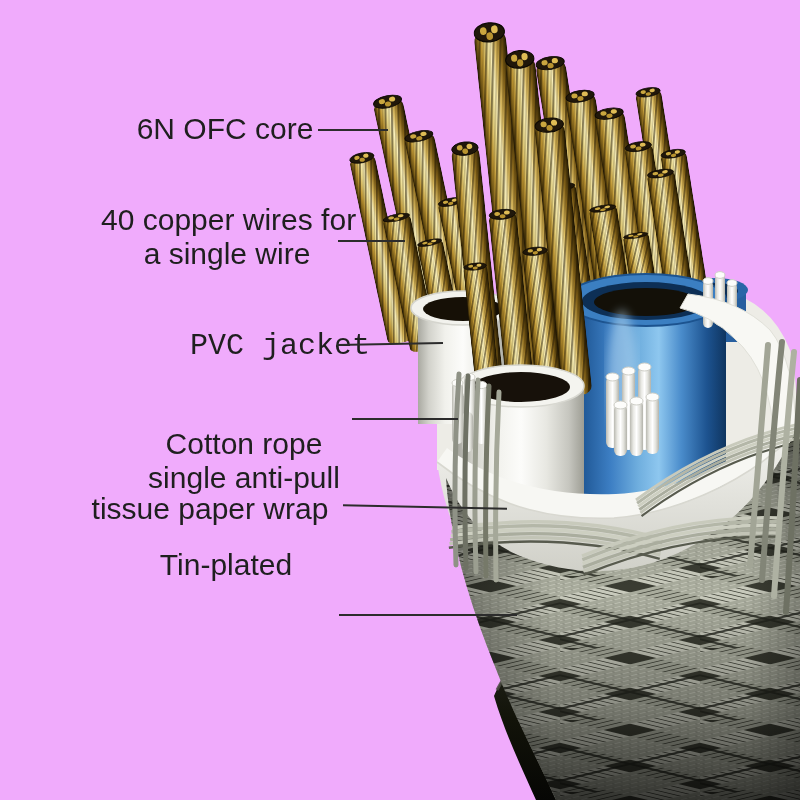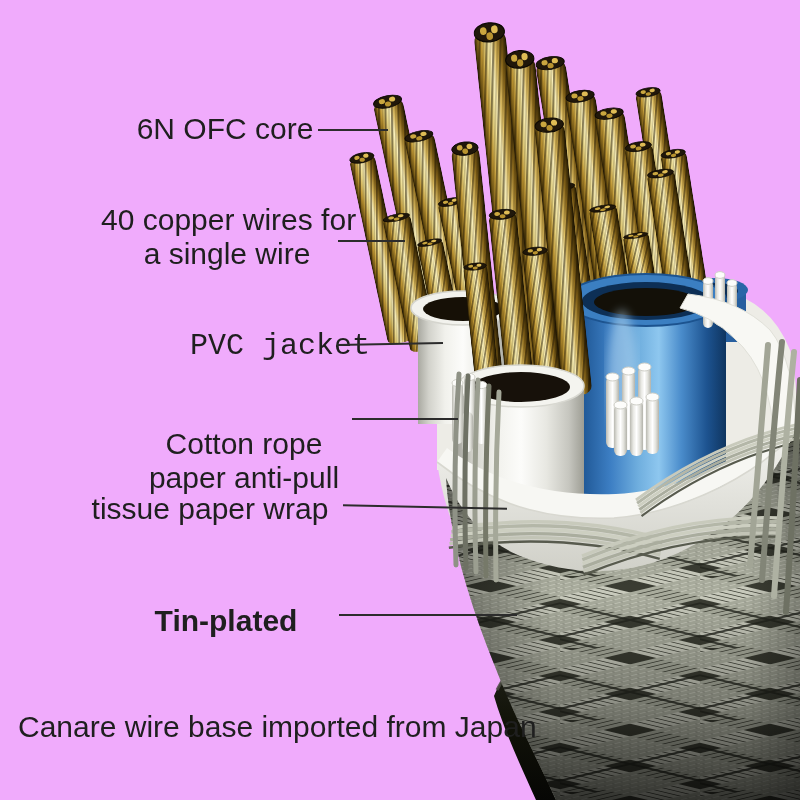--- a/index.html
+++ b/index.html
@@ -8,21 +8,21 @@
   #cable-svg{position:absolute;left:0;top:0;width:800px;height:800px;}
   .callout{position:absolute;color:#1f1f1f;font-size:30px;line-height:34px;text-align:center;}
   .callout span{display:block;white-space:nowrap;}
   .leader{position:absolute;height:2px;background:#2c2c2c;}
   .footnote{position:absolute;left:18px;color:#1f1f1f;font-size:30px;white-space:nowrap;text-align:left;}
   #c-ofc{left:115px;top:112px;width:220px;}
   #c-wires{left:101px;top:203px;width:252px;}
   #c-pvc{left:190px;top:329px;width:144px;font-family:Liberation Mono, monospace;}
   #c-cotton{left:118px;top:416px;width:252px;margin-top:11px;}
   #c-tissue{left:88px;top:492px;width:244px;}
-  #c-tin{left:100px;top:604px;width:252px;font-weight:bold;}
+  #c-tin{left:100px;top:548px;width:252px;}
   #l-ofc{left:318px;top:129px;width:70px;}
   #l-wires{left:338px;top:240px;width:67px;}
   #l-pvc{left:337px;top:343px;width:106px;transform:rotate(-1.2deg);}
   #l-cotton{left:352px;top:418px;width:106px;}
   #l-tissue{left:343px;top:506px;width:164px;transform:rotate(1.2deg);}
   #l-tin{left:339px;top:614px;width:178px;}
   #fn-1{top:710px;}
   #fn-2{top:758px;}
 </style>
 </head>
@@ -303,31 +303,30 @@
   </div>
   <div class="callout" id="c-wires">
     <span>40 copper wires for</span>
     <span>a single wire</span>
   </div>
   <div class="callout" id="c-pvc">
     <span>PVC jacket</span>
   </div>
   <div class="callout" id="c-cotton">
     <span>Cotton rope</span>
-    <span>paper anti-pull</span>
+    <span>single anti-pull</span>
   </div>
   <div class="callout" id="c-tissue">
     <span>tissue paper wrap</span>
   </div>
   <div class="callout" id="c-tin">
     <span>Tin-plated</span>
   </div>
 
   <div class="leader" id="l-ofc"></div>
   <div class="leader" id="l-wires"></div>
   <div class="leader" id="l-pvc"></div>
   <div class="leader" id="l-cotton"></div>
   <div class="leader" id="l-tissue"></div>
   <div class="leader" id="l-tin"></div>
 
-  <div class="footnote" id="fn-1">Canare wire base imported from Japan</div>
 
 </div>
 
 </body></html>

